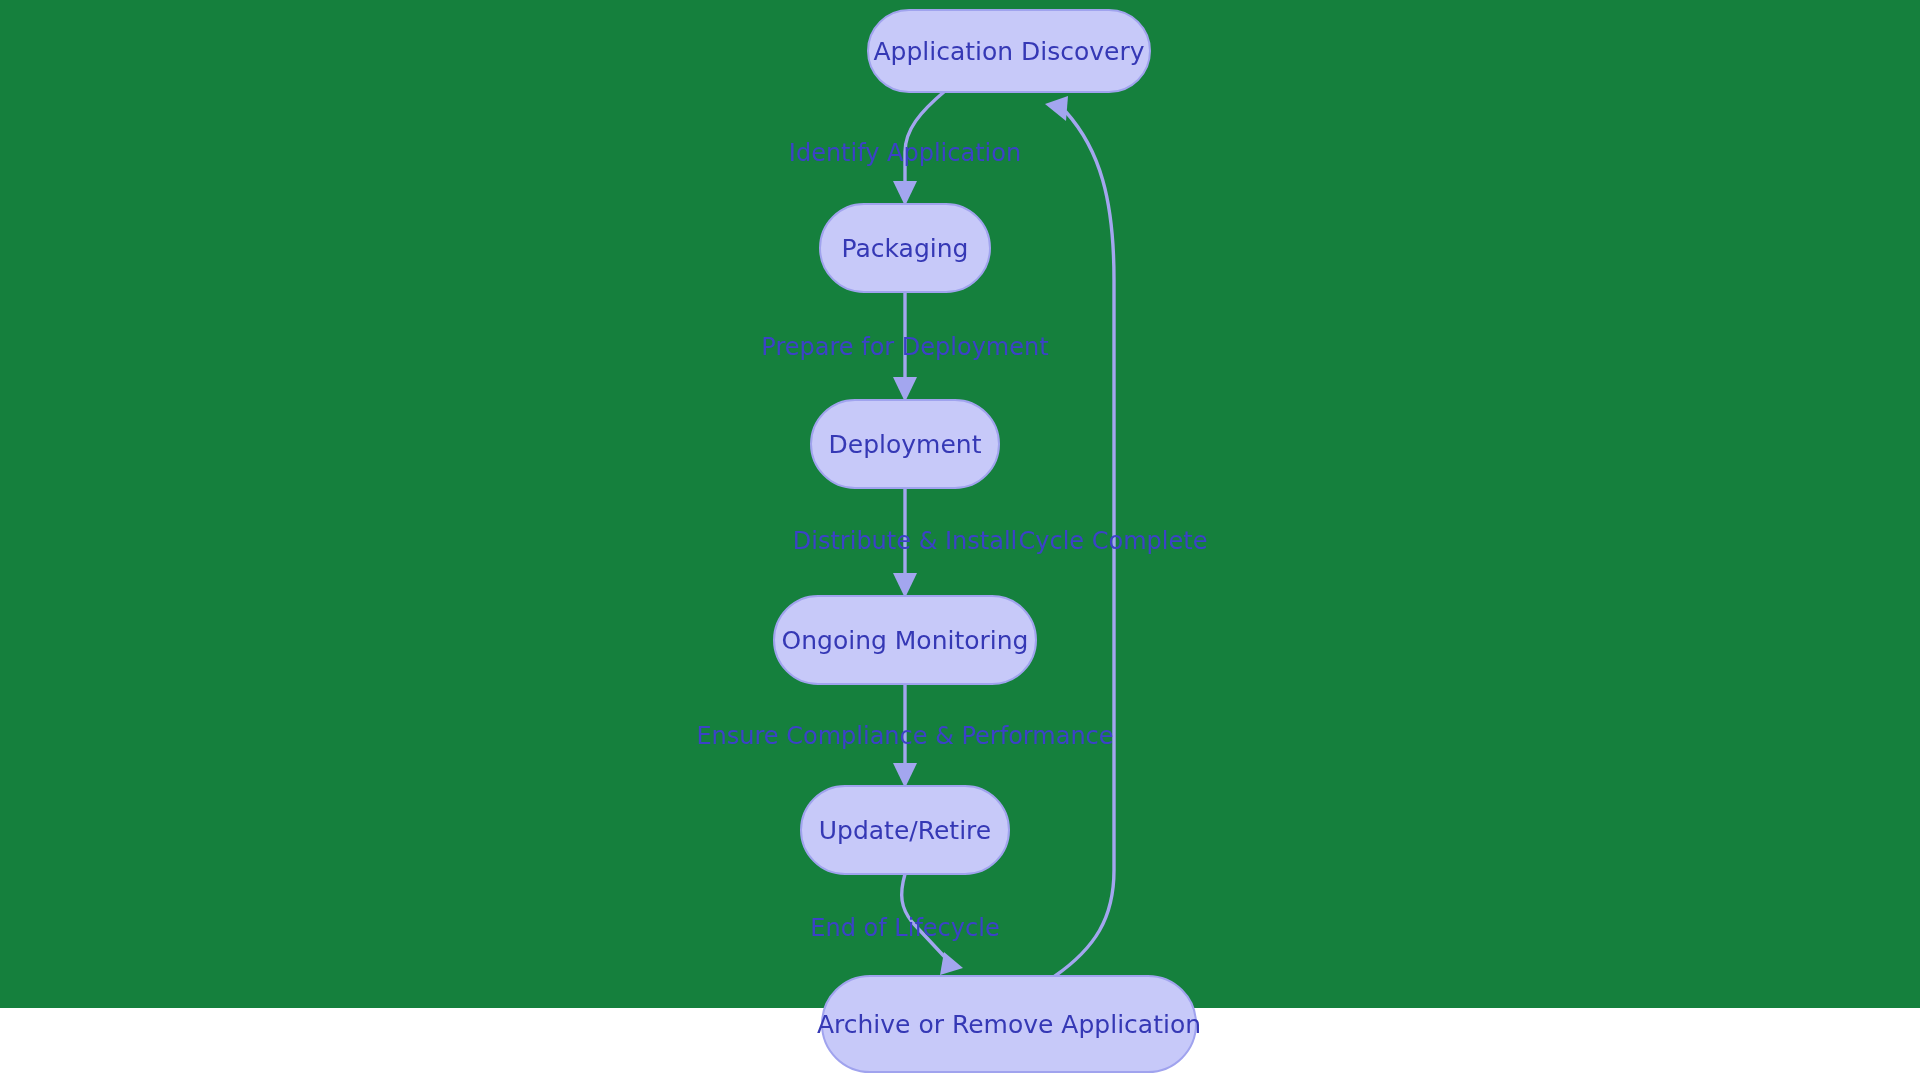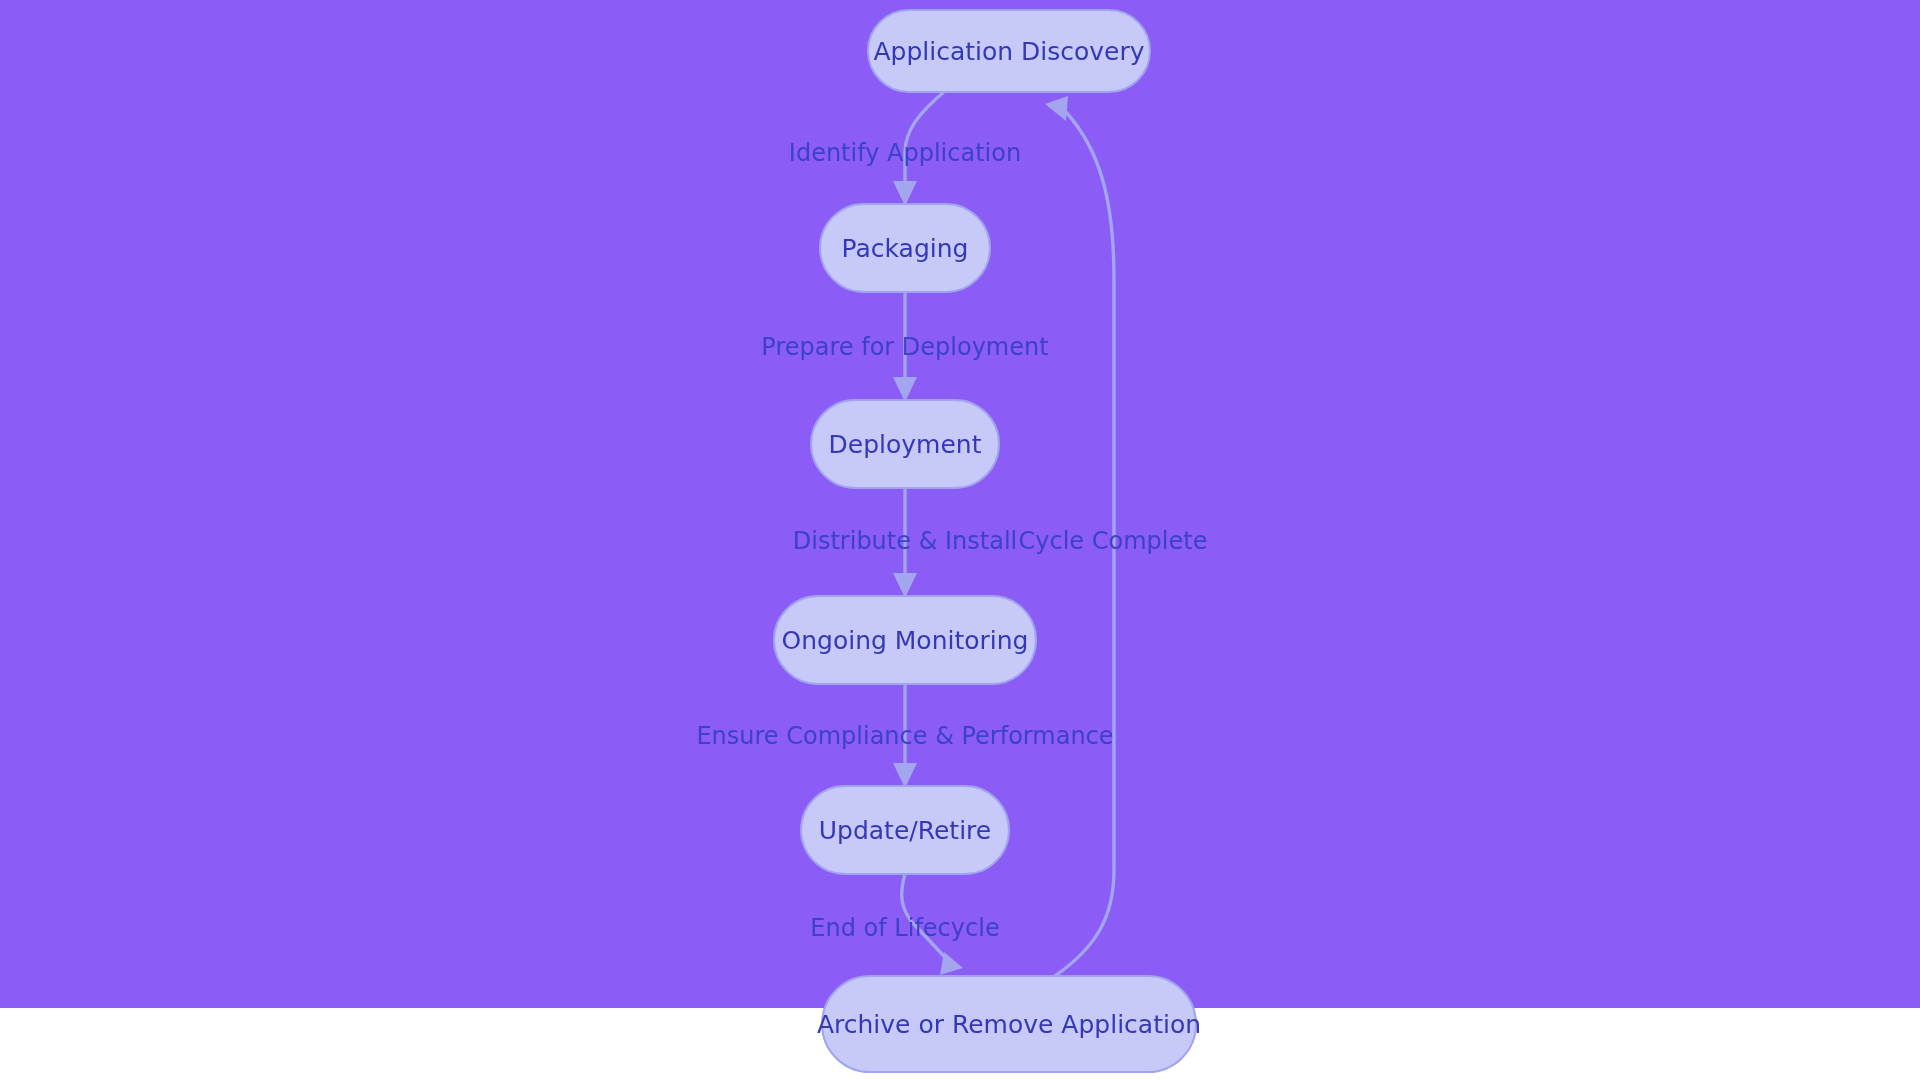--- a/index.html
+++ b/index.html
@@ -11,21 +11,21 @@
   body {
     width: 1920px;
     height: 1080px;
     font-family: "DejaVu Sans", "Liberation Sans", sans-serif;
     overflow: hidden;
   }
   #diagram-root {
     position: relative;
     width: 1920px;
     height: 1008px;
-    background: #8b5cf6;
+    background: #15803d;
   }
   #flow-svg {
     position: absolute;
     left: 0;
     top: 0;
     width: 1920px;
     height: 1080px;
     display: block;
   }
   .node-shape {

